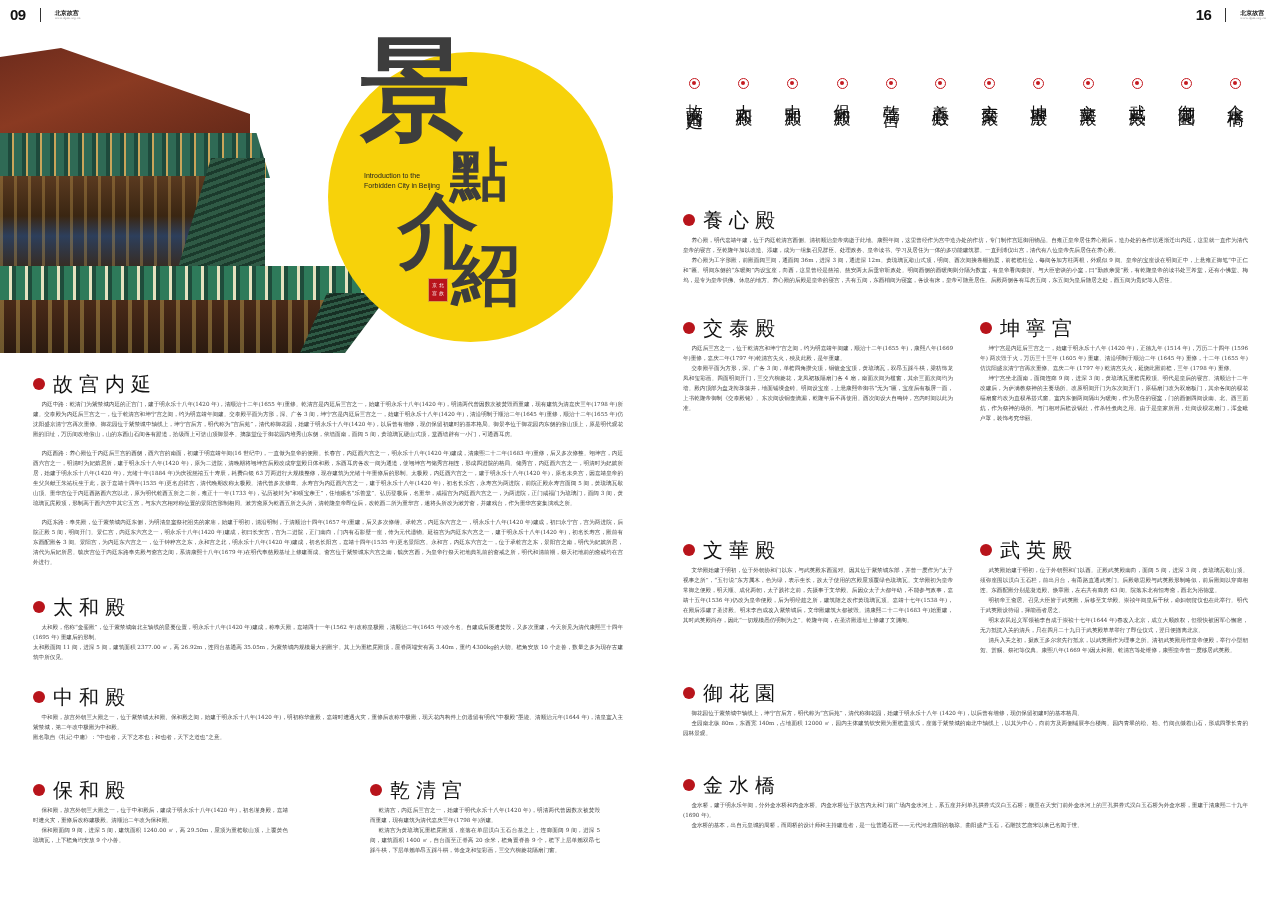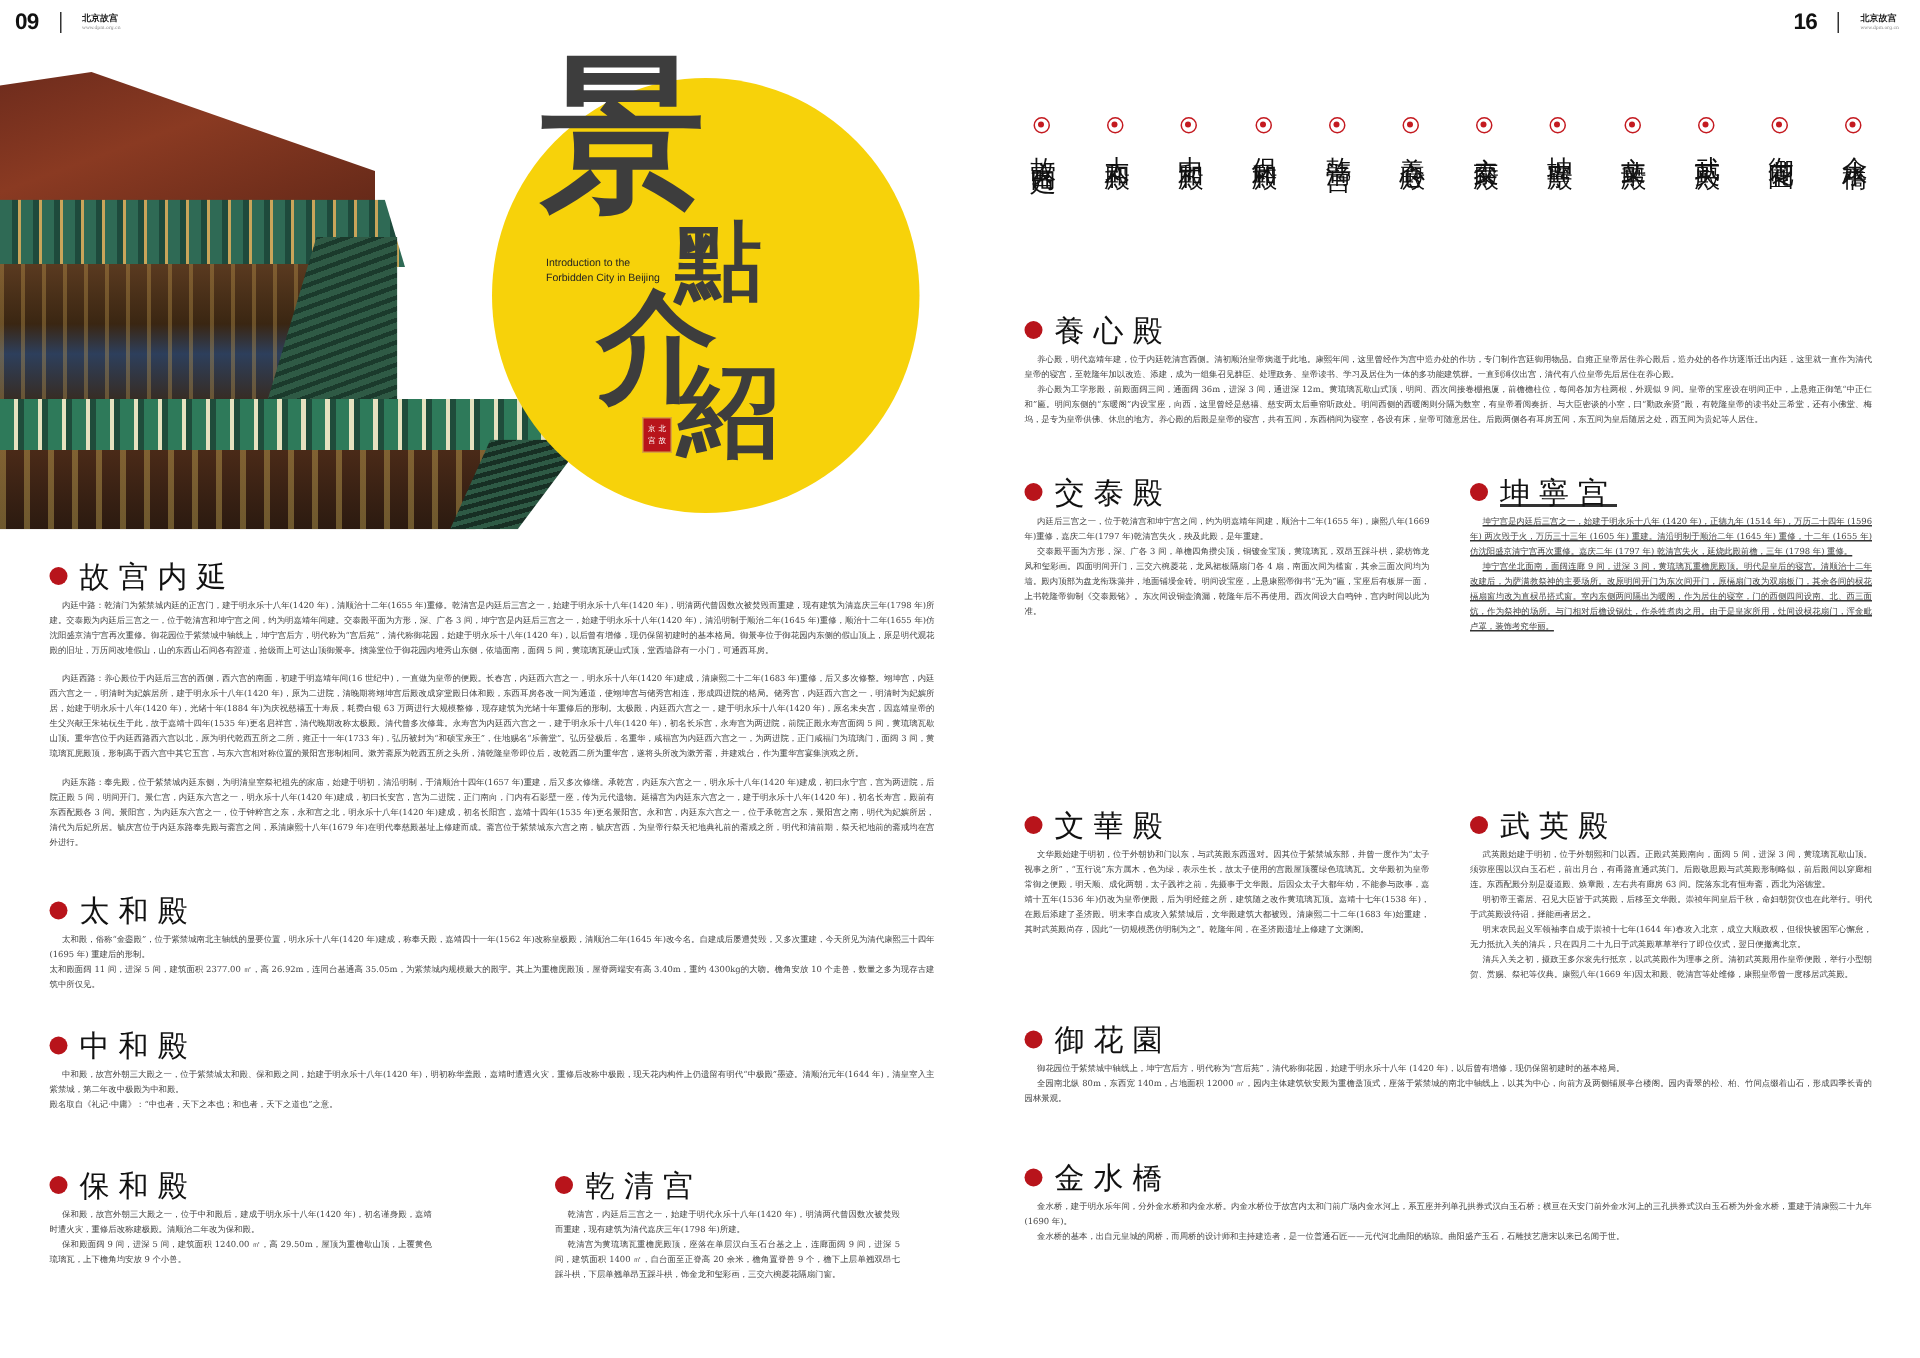--- a/index.html
+++ b/index.html
@@ -267,21 +267,21 @@
   <div class="sec-head">
     <span class="bullet"></span>
     <span class="sec-title">交泰殿</span>
   </div>
   <div class="sec-body">
     <p>内廷后三宫之一，位于乾清宫和坤宁宫之间，约为明嘉靖年间建，顺治十二年(1655 年)，康熙八年(1669 年)重修，嘉庆二年(1797 年)乾清宫失火，殃及此殿，是年重建。</p>
     <p>交泰殿平面为方形，深、广各 3 间，单檐四角攒尖顶，铜镀金宝顶，黄琉璃瓦，双昂五踩斗栱，梁枋饰龙凤和玺彩画。四面明间开门，三交六椀菱花，龙凤裙板隔扇门各 4 扇，南面次间为槛窗，其余三面次间均为墙。殿内顶部为盘龙衔珠藻井，地面铺墁金砖。明间设宝座，上悬康熙帝御书“无为”匾，宝座后有板屏一面，上书乾隆帝御制《交泰殿铭》。东次间设铜壶滴漏，乾隆年后不再使用。西次间设大自鸣钟，宫内时间以此为准。</p>
   </div>
 </div>
 
-<div class="section" style="left:980px; top:318px; width:268px;text-decoration:underline;">
+<div class="section" style="left:980px; top:318px; width:268px;">
   <div class="sec-head">
     <span class="bullet"></span>
     <span class="sec-title">坤寧宫</span>
   </div>
   <div class="sec-body">
     <p>坤宁宫是内廷后三宫之一，始建于明永乐十八年 (1420 年)，正德九年 (1514 年)，万历二十四年 (1596 年) 两次毁于火，万历三十三年 (1605 年) 重建。清沿明制于顺治二年 (1645 年) 重修，十二年 (1655 年) 仿沈阳盛京清宁宫再次重修。嘉庆二年 (1797 年) 乾清宫失火，延烧此殿前檐，三年 (1798 年) 重修。</p>
     <p>坤宁宫坐北面南，面阔连廊 9 间，进深 3 间，黄琉璃瓦重檐庑殿顶。明代是皇后的寝宫。清顺治十二年改建后，为萨满教祭神的主要场所。改原明间开门为东次间开门，原槅扇门改为双扇板门，其余各间的棂花槅扇窗均改为直棂吊搭式窗。室内东侧两间隔出为暖阁，作为居住的寝室，门的西侧四间设南、北、西三面炕，作为祭神的场所。与门相对后檐设锅灶，作杀牲煮肉之用。由于是皇家所用，灶间设棂花扇门，浑金毗卢罩，装饰考究华丽。</p>
   </div>
 </div>
 

